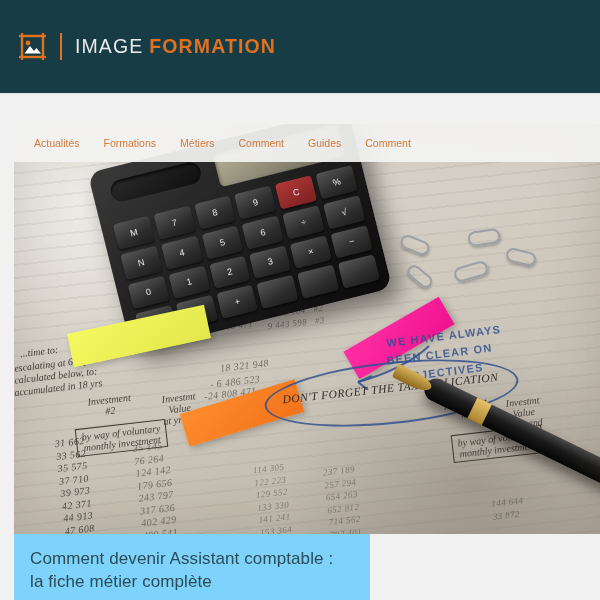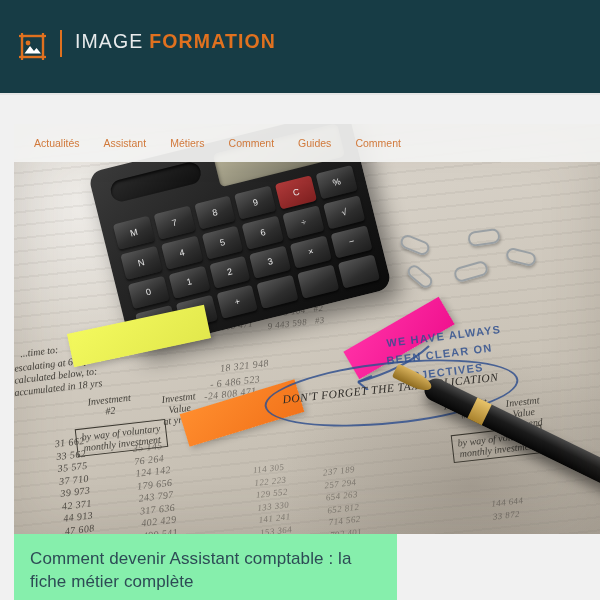--- a/index.html
+++ b/index.html
@@ -11,21 +11,21 @@
   }
 
   
   .site-header{
     position:absolute; left:0; top:0;
     width:600px; height:93px;
     background:#173c45;
     display:flex; align-items:center;
   }
   .brand{
-    display:flex; 
+    display:flex; align-items:center;
     margin-left:16px;
   }
   .logo-mark{
     width:33px; height:33px;
     position:relative;
     flex:0 0 auto;
   }
   .logo-mark svg{ display:block; }
   .brand-divider{
     width:2px; height:27px;
@@ -264,22 +264,22 @@
   .search-btn{
     width:26px; height:28px;
     border:0; background:transparent;
     display:flex; align-items:center; justify-content:center;
     cursor:pointer;
   }
 
   
   .article-card{
     position:absolute; left:14px; top:534px;
-    width:383px; height:66px;
-    background:#86efac;
+    width:356px; height:66px;
+    background:#7dd3fc;
     padding:13px 24px 0 16px;
   }
   .article-title{
     color:#2d4b55;
     font-size:17px;
     line-height:23px;
     font-weight:400;
     letter-spacing:.1px;
     cursor:pointer;
   }
@@ -460,21 +460,21 @@
     <div class="pen-tip"></div>
     <div class="pen-band"></div>
   </div>
 
   <div class="hero-vignette"></div>
 </div>
 
 <div class="navbar">
   <ul class="nav-list">
     <li class="nav-item">Actualités</li>
-    <li class="nav-item">Assistant</li>
+    <li class="nav-item">Formations</li>
     <li class="nav-item">Métiers</li>
     <li class="nav-item">Comment</li>
     <li class="nav-item">Guides</li>
     <li class="nav-item">Comment</li>
   </ul>
 
 </div>
 
 <div class="article-card">
   <h2 class="article-title">Comment devenir Assistant comptable : la fiche métier complète</h2>

